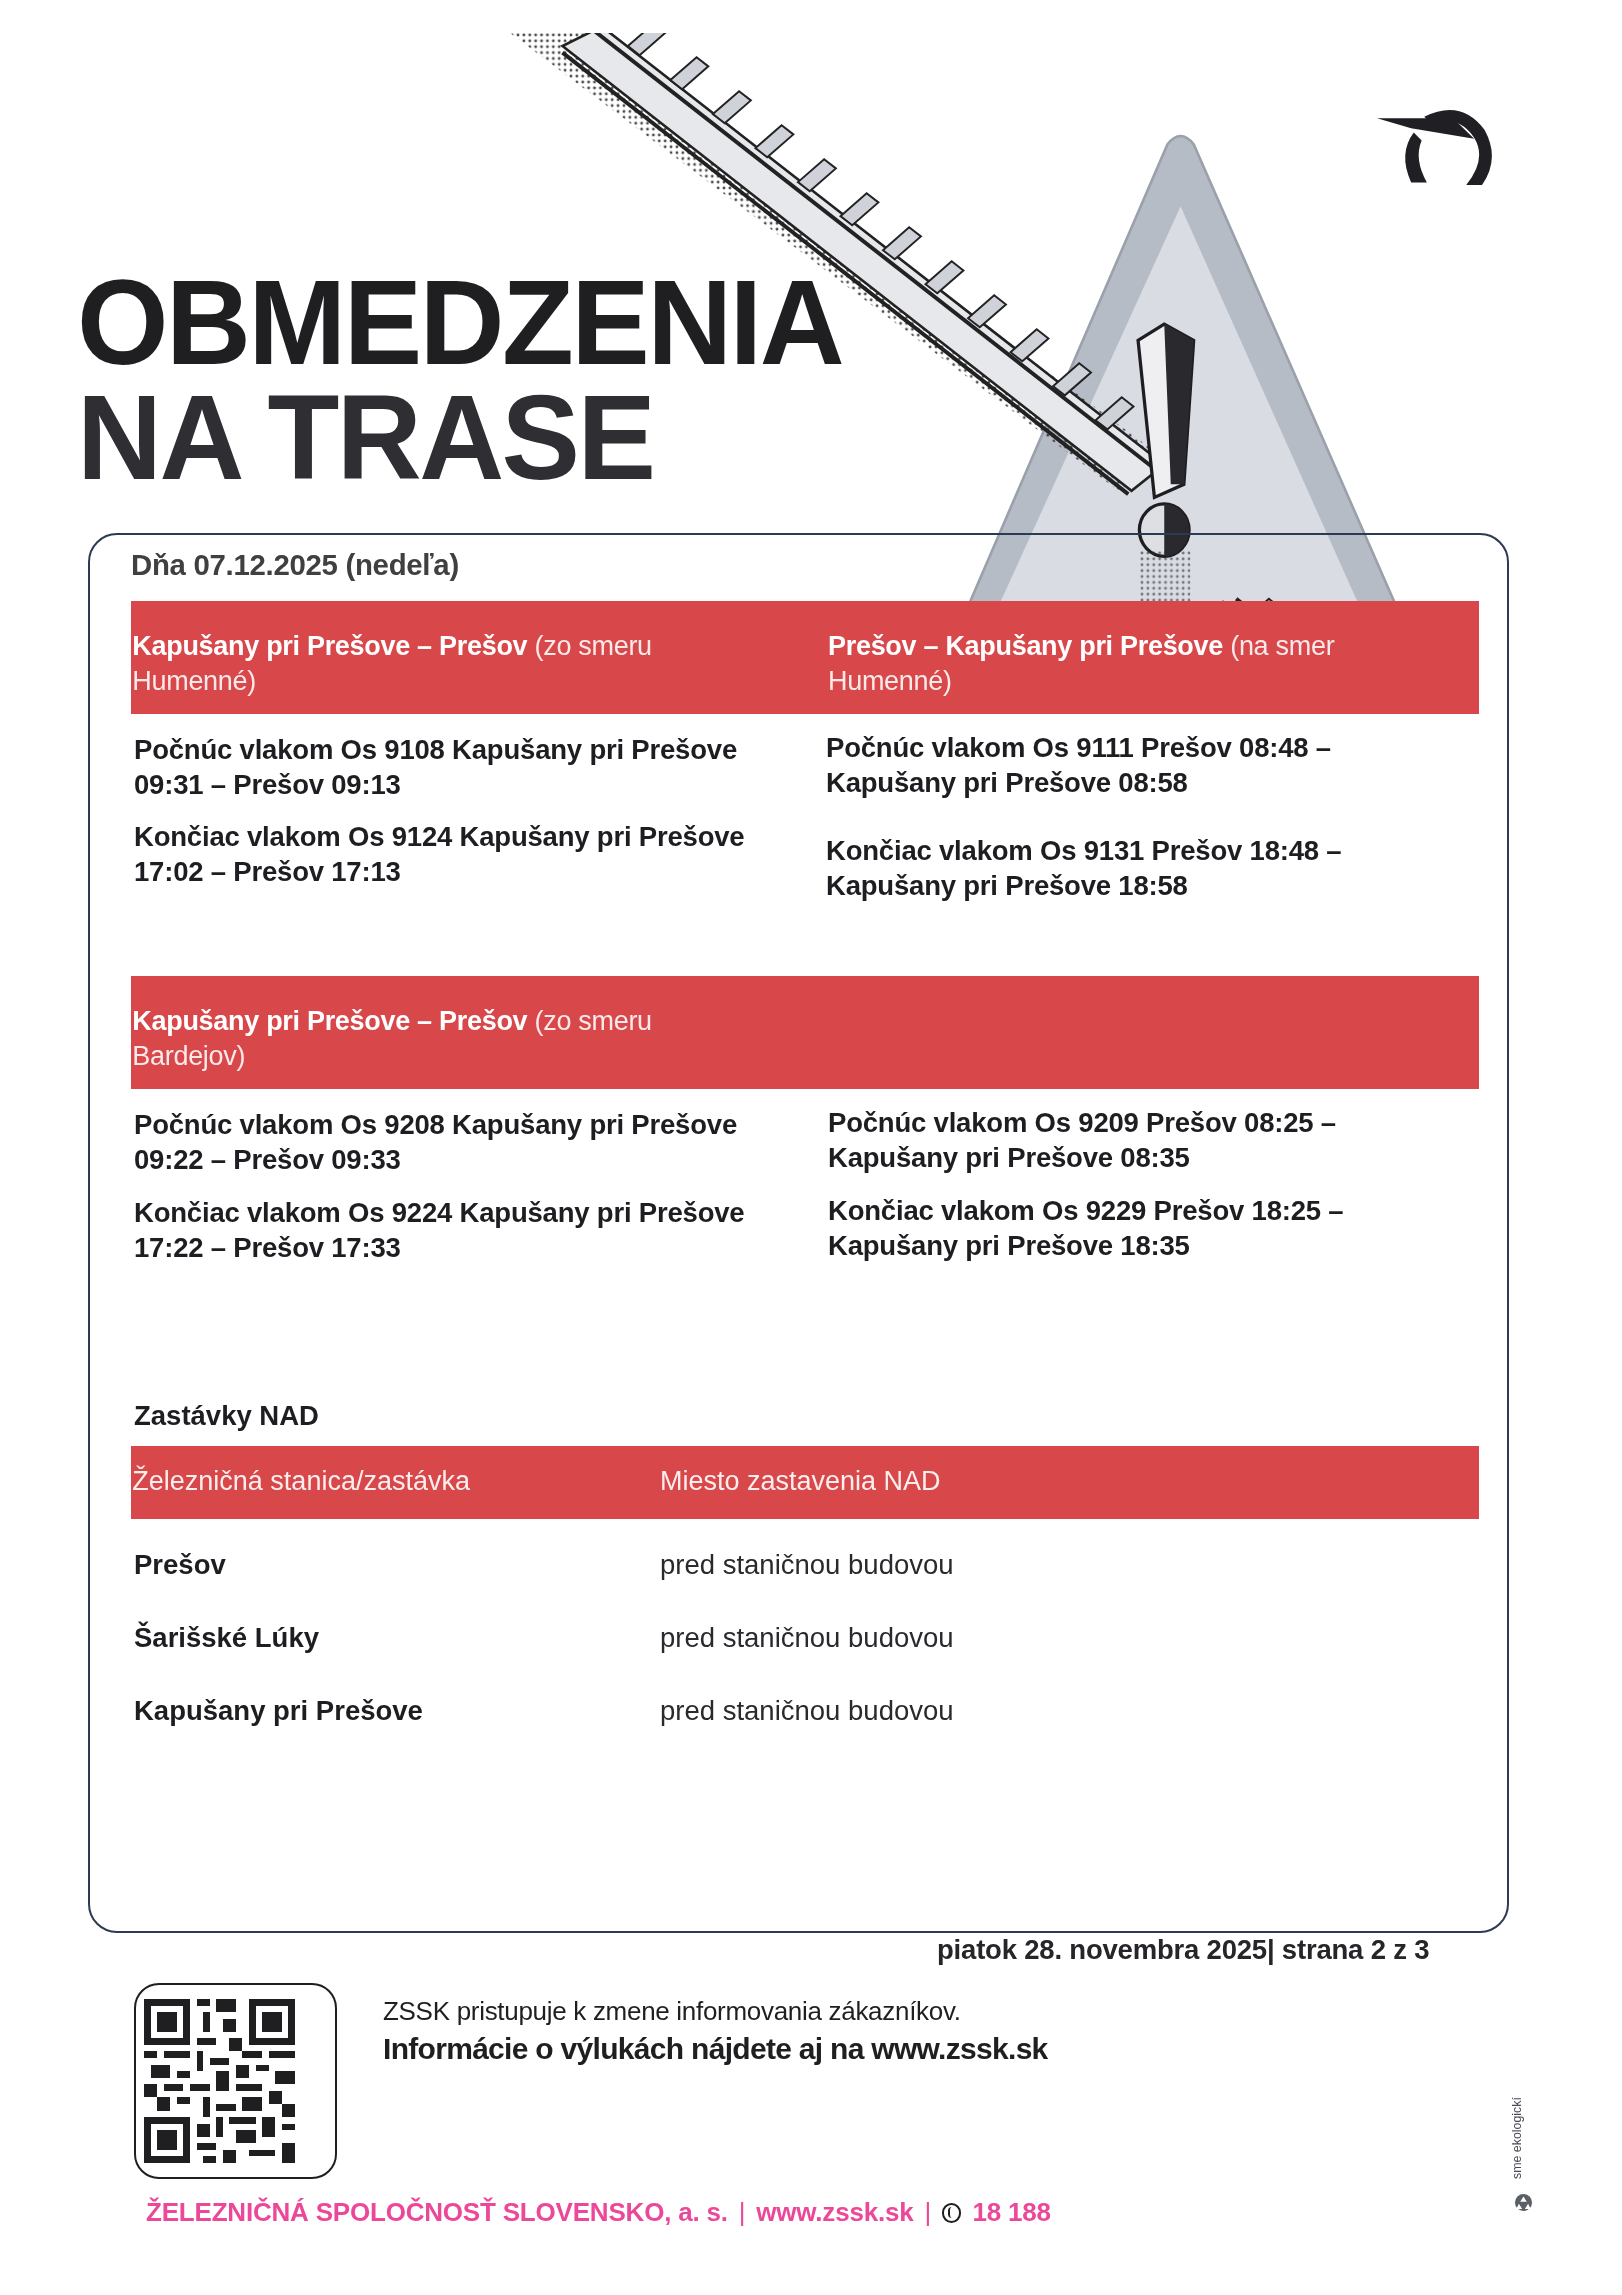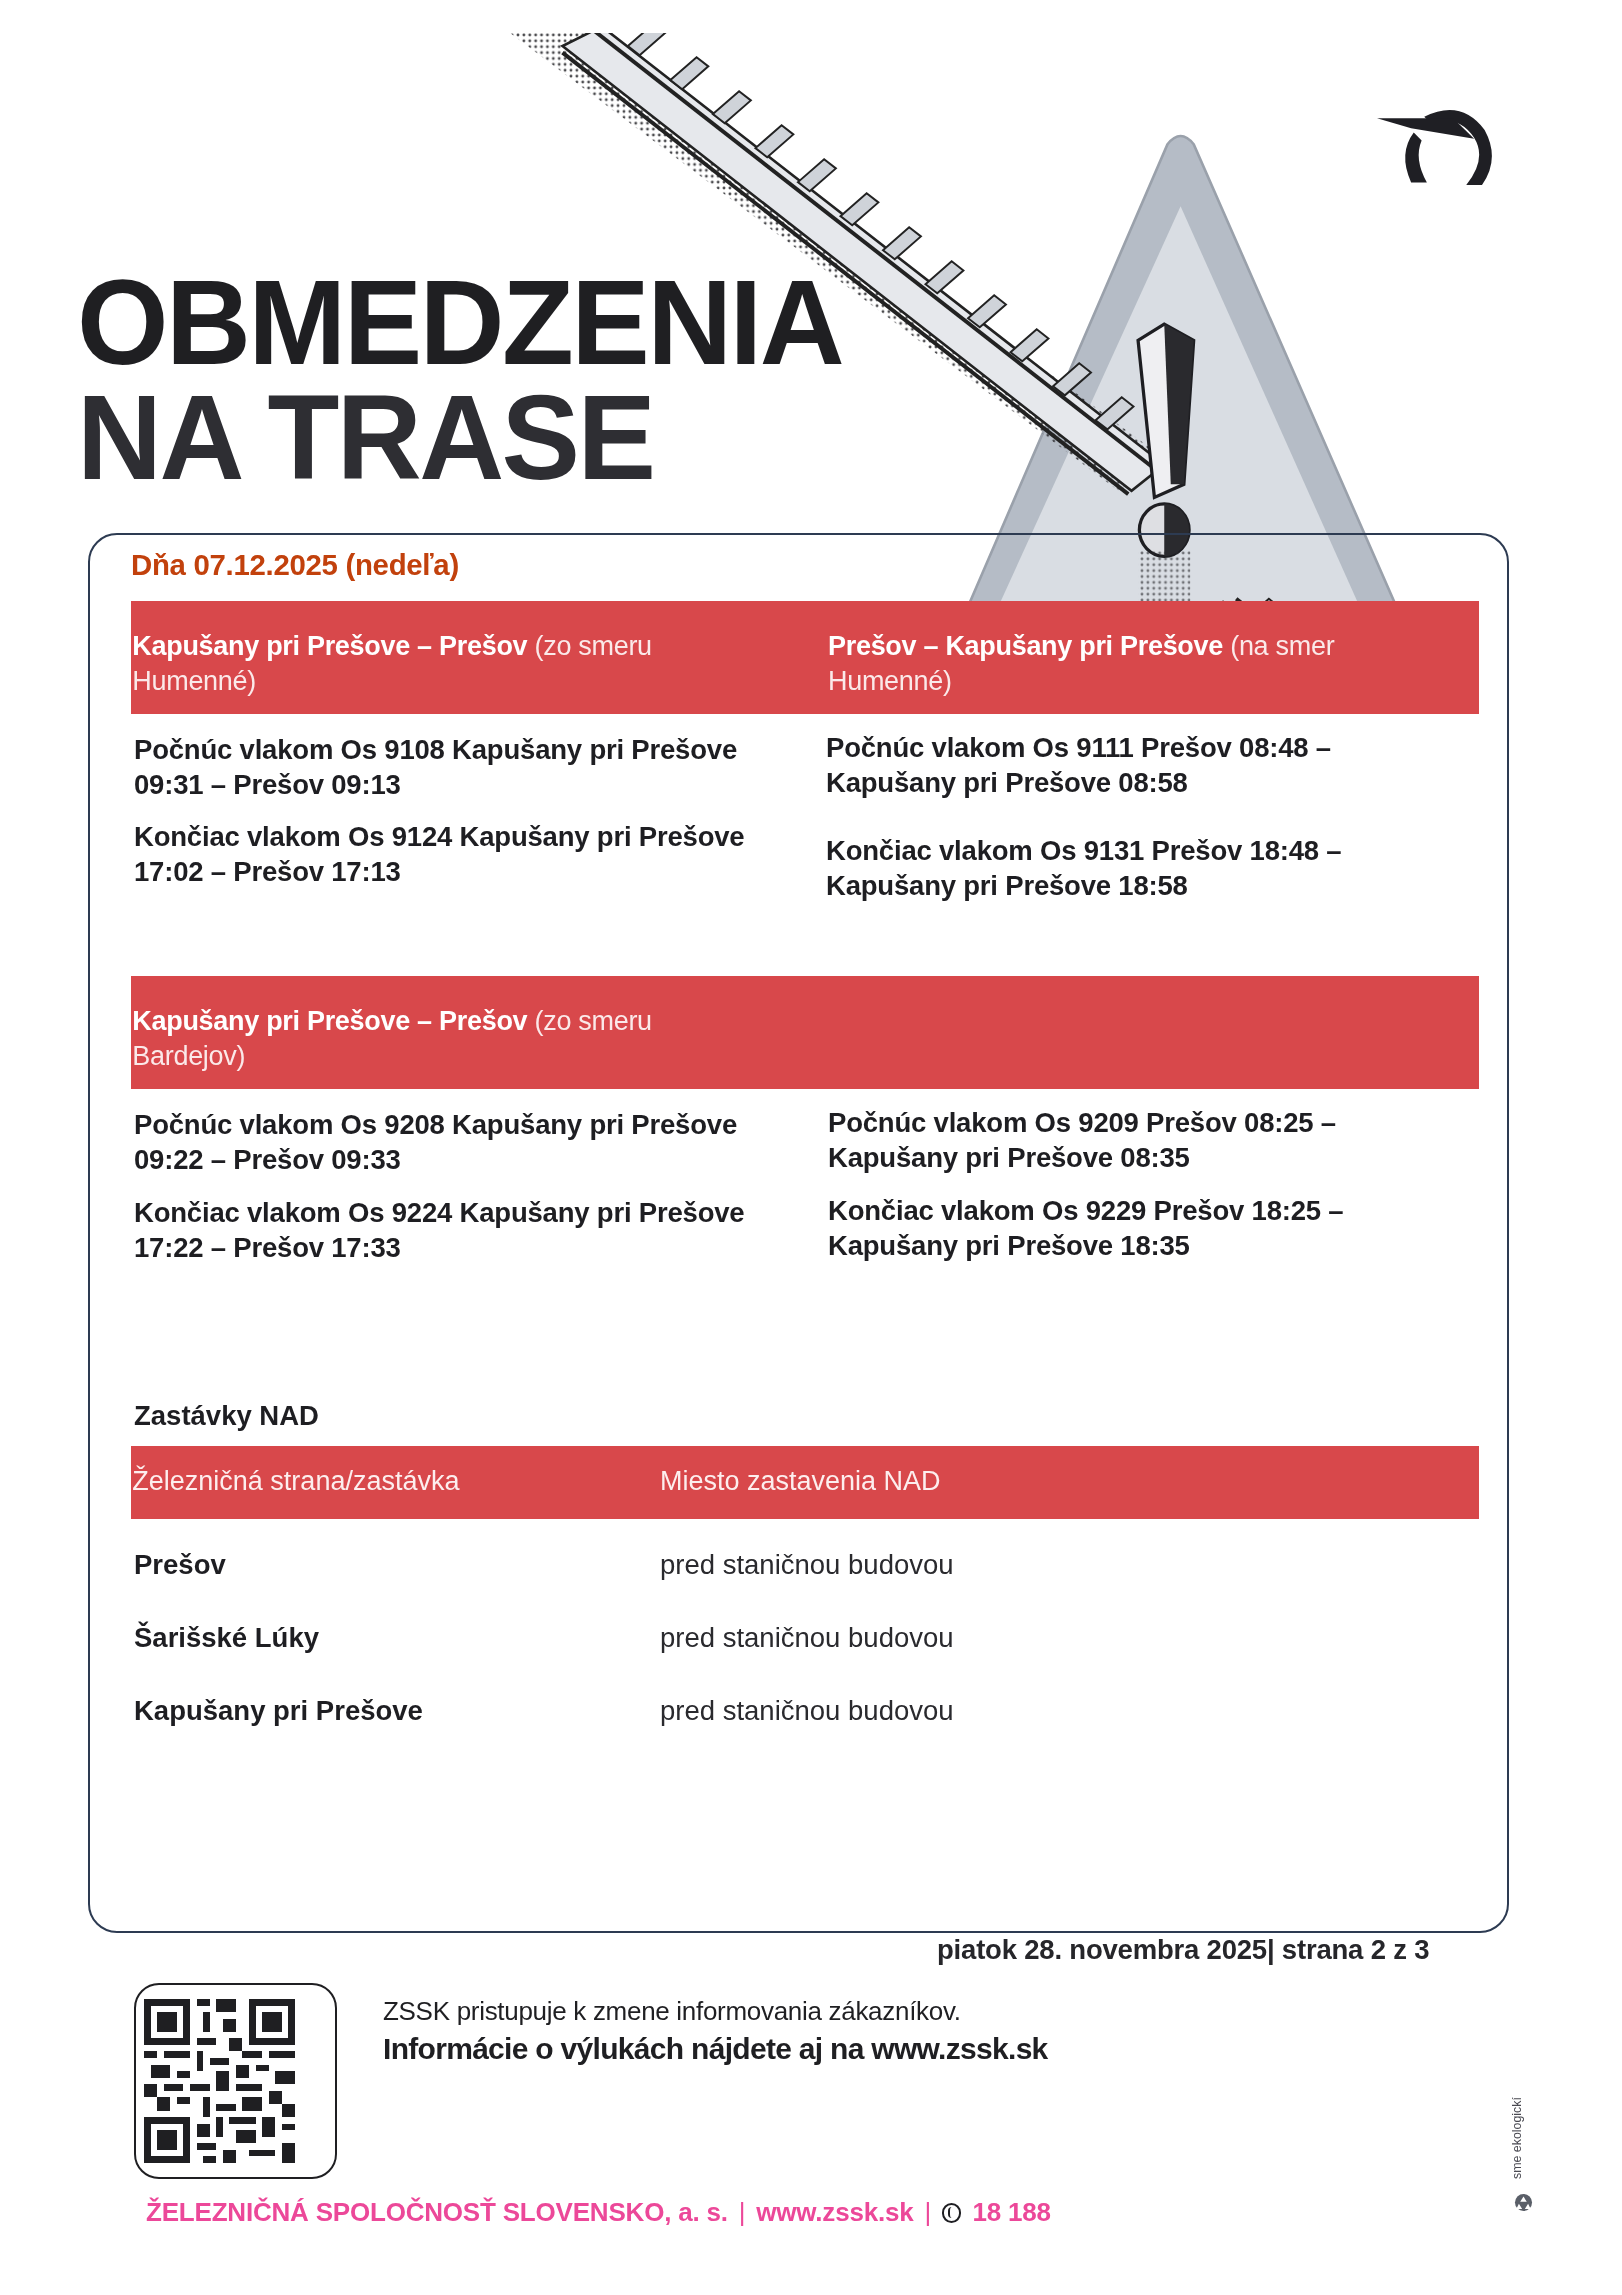--- a/index.html
+++ b/index.html
@@ -23,21 +23,21 @@
   .illustration { left: 510px; top: 33px; width: 1073px; height: 641px; }
   .logo { left: 1358px; top: 101px; width: 164px; height: 105px; }
 
   
   .box {
     left: 88px; top: 533px; width: 1421px; height: 1400px;
     border: 2px solid #2d3b52; border-radius: 29px; box-sizing: border-box;
     background: transparent;
   }
   .day {
-    left: 131px; top: 548px; font-size: 29.4px; font-weight: 700; color: #c2410c;
+    left: 131px; top: 548px; font-size: 29.4px; font-weight: 700; color: #404040;
     letter-spacing: -0.3px;
     text-align: right;
   }
 
   .redbar {
     background: #d8484b; color: #ffffff; box-sizing: border-box;
   }
   .route-bar { left: 131px; width: 1348px; height: 113px; padding-left: 13px; }
   .route-bar .col {
     position: absolute; top: 27.5px; font-size: 27px; line-height: 35px; letter-spacing: -0.3px;
@@ -190,21 +190,21 @@
   </div>
 </div>
 
 <div class="abs entry" style="left:134px; top:1107px; width:661px;">Počnúc vlakom Os 9208 Kapušany pri Prešove 09:22 – Prešov 09:33</div>
 <div class="abs entry" style="left:134px; top:1195px; width:661px;">Končiac vlakom Os 9224 Kapušany pri Prešove 17:22 – Prešov 17:33</div>
 <div class="abs entry" style="left:828px; top:1105px; width:589px;">Počnúc vlakom Os 9209 Prešov 08:25 – Kapušany pri Prešove 08:35</div>
 <div class="abs entry" style="left:828px; top:1193px; width:589px;">Končiac vlakom Os 9229 Prešov 18:25 – Kapušany pri Prešove 18:35</div>
 
 <div class="abs nad-title">Zastávky NAD</div>
 <div class="abs redbar nad-bar">
-  <span class="h" style="left:1.3px;">Železničná strana/zastávka</span>
+  <span class="h" style="left:1.3px;">Železničná stanica/zastávka</span>
   <span class="h" style="left:529px;">Miesto zastavenia NAD</span>
 </div>
 
 <div class="abs nad-row" style="left:0; top:1549px; width:1623px;">
   <span class="st">Prešov</span>
   <span class="pl">pred staničnou budovou</span>
 </div>
 <div class="abs nad-row" style="left:0; top:1622px; width:1623px;">
   <span class="st">Šarišské Lúky</span>
   <span class="pl">pred staničnou budovou</span>

